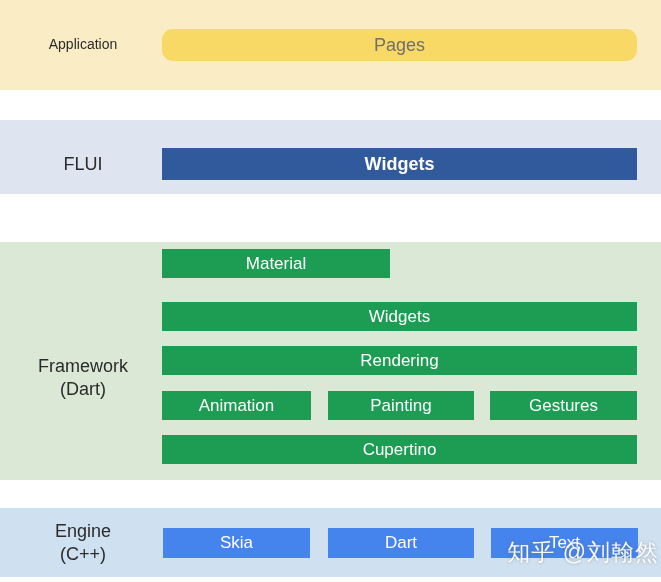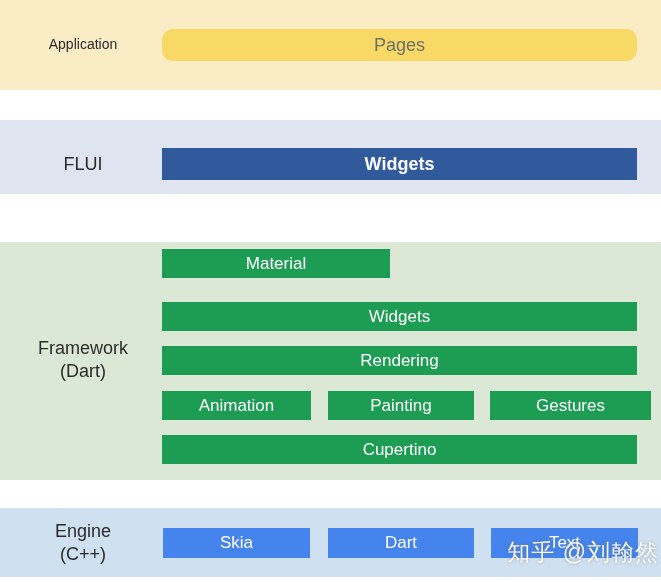--- a/index.html
+++ b/index.html
@@ -21,21 +21,21 @@
     position: absolute;
     left: 0;
     width: 166px;
     text-align: center;
     color: #2b2b2b;
     font-size: 18px;
     line-height: 23px;
   }
   #band-application .layer-label { top: 33px; font-size: 14px; }
   #band-flui .layer-label        { top: 33px; }
-  #band-framework .layer-label   { top: 95px; }
+  #band-framework .layer-label   { top: 113px; }
   #band-engine .layer-label      { top: 12px; }
 
   .block {
     position: absolute;
     display: flex;
     align-items: center;
     justify-content: center;
     color: #ffffff;
     font-size: 17px;
     white-space: nowrap;
@@ -76,21 +76,21 @@
     </div>
 
     <div class="block" style="left: 162px; top: 7px; width: 228px; height: 29px; background-color: rgb(28, 157, 83);">Material</div>
 
     <div class="block" style="left: 162px; top: 60px; width: 475px; height: 29px; background-color: rgb(28, 157, 83);">Widgets</div>
 
     <div class="block" style="left: 162px; top: 104px; width: 475px; height: 29px; background-color: rgb(28, 157, 83);">Rendering</div>
 
     <div class="block" style="left: 162px; top: 149px; width: 149px; height: 29px; background-color: rgb(28, 157, 83);">Animation</div>
     <div class="block" style="left: 328px; top: 149px; width: 146px; height: 29px; background-color: rgb(28, 157, 83);">Painting</div>
-    <div class="block" style="left: 490px; top: 149px; width: 161px; height: 29px; background-color: rgb(28, 157, 83);">Gestures</div>
+    <div class="block" style="left: 490px; top: 149px; width: 147px; height: 29px; background-color: rgb(28, 157, 83);">Gestures</div>
 
     <div class="block" style="left: 162px; top: 193px; width: 475px; height: 29px; background-color: rgb(28, 157, 83);">Cupertino</div>
   </section>
 
   <section class="band" id="band-engine" style="background-color: rgb(207, 224, 240);">
     <div class="layer-label">
       <div>Engine</div>
       <div>(C++)</div>
     </div>
 

